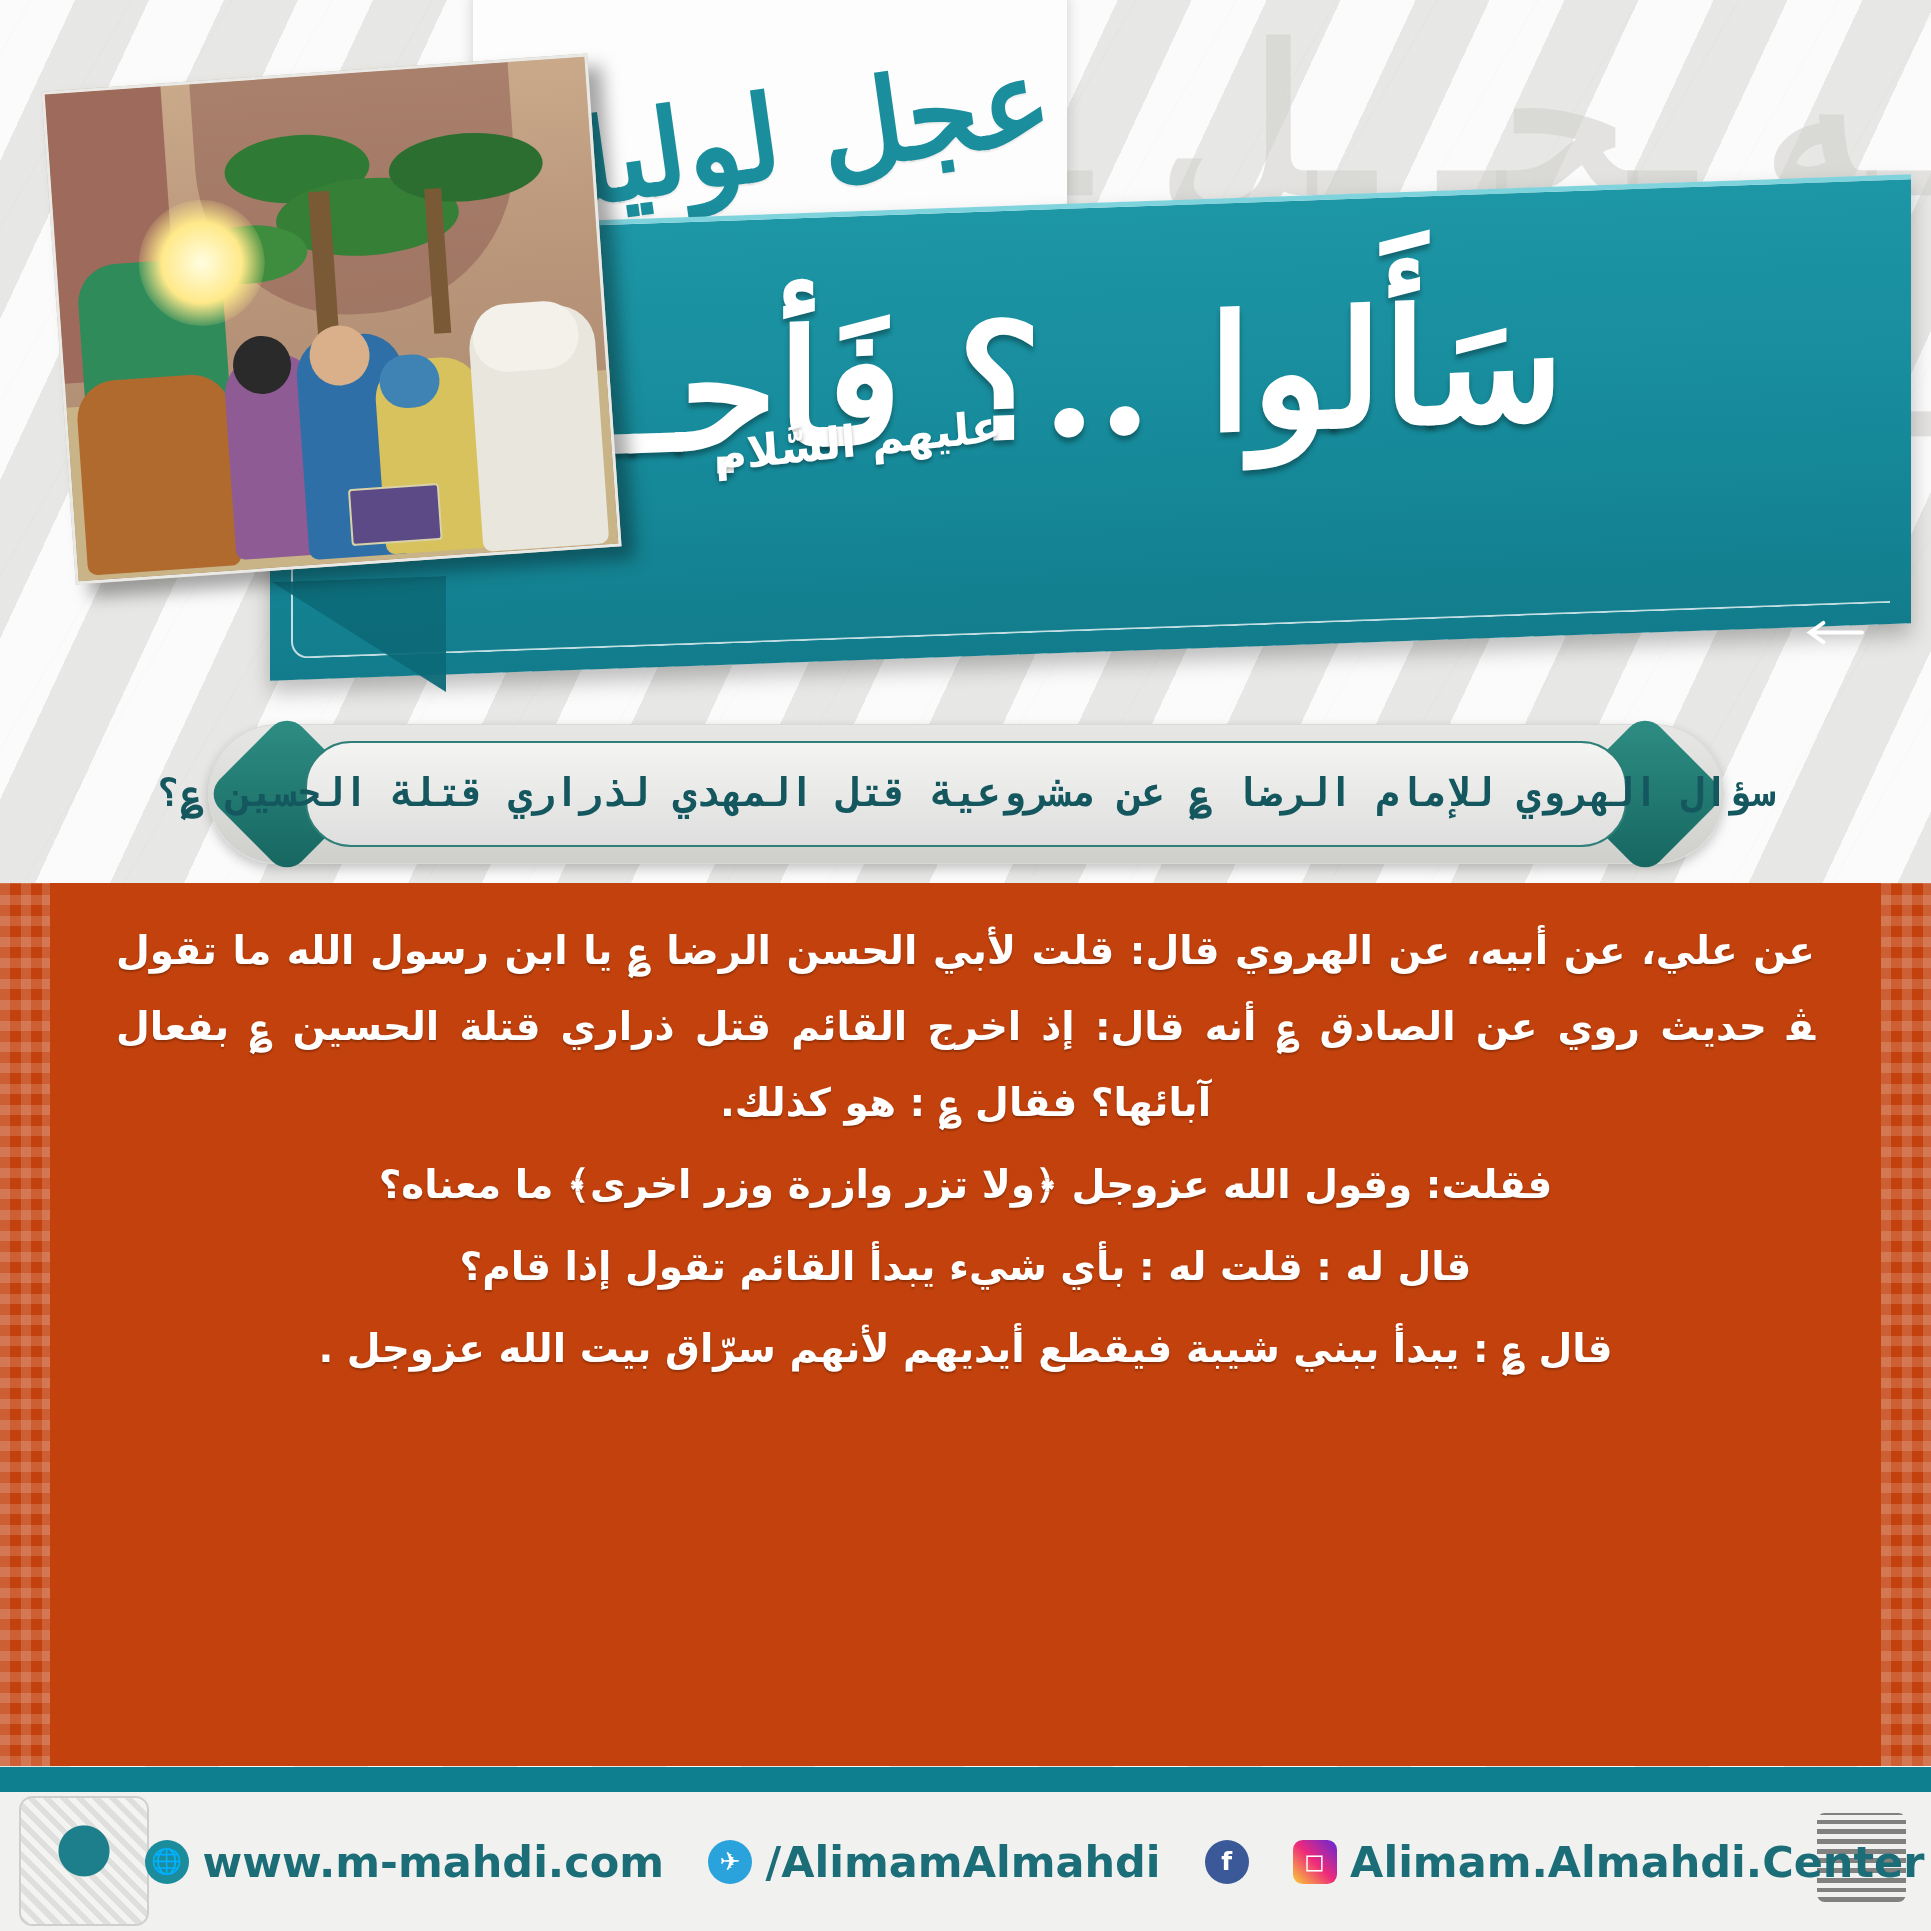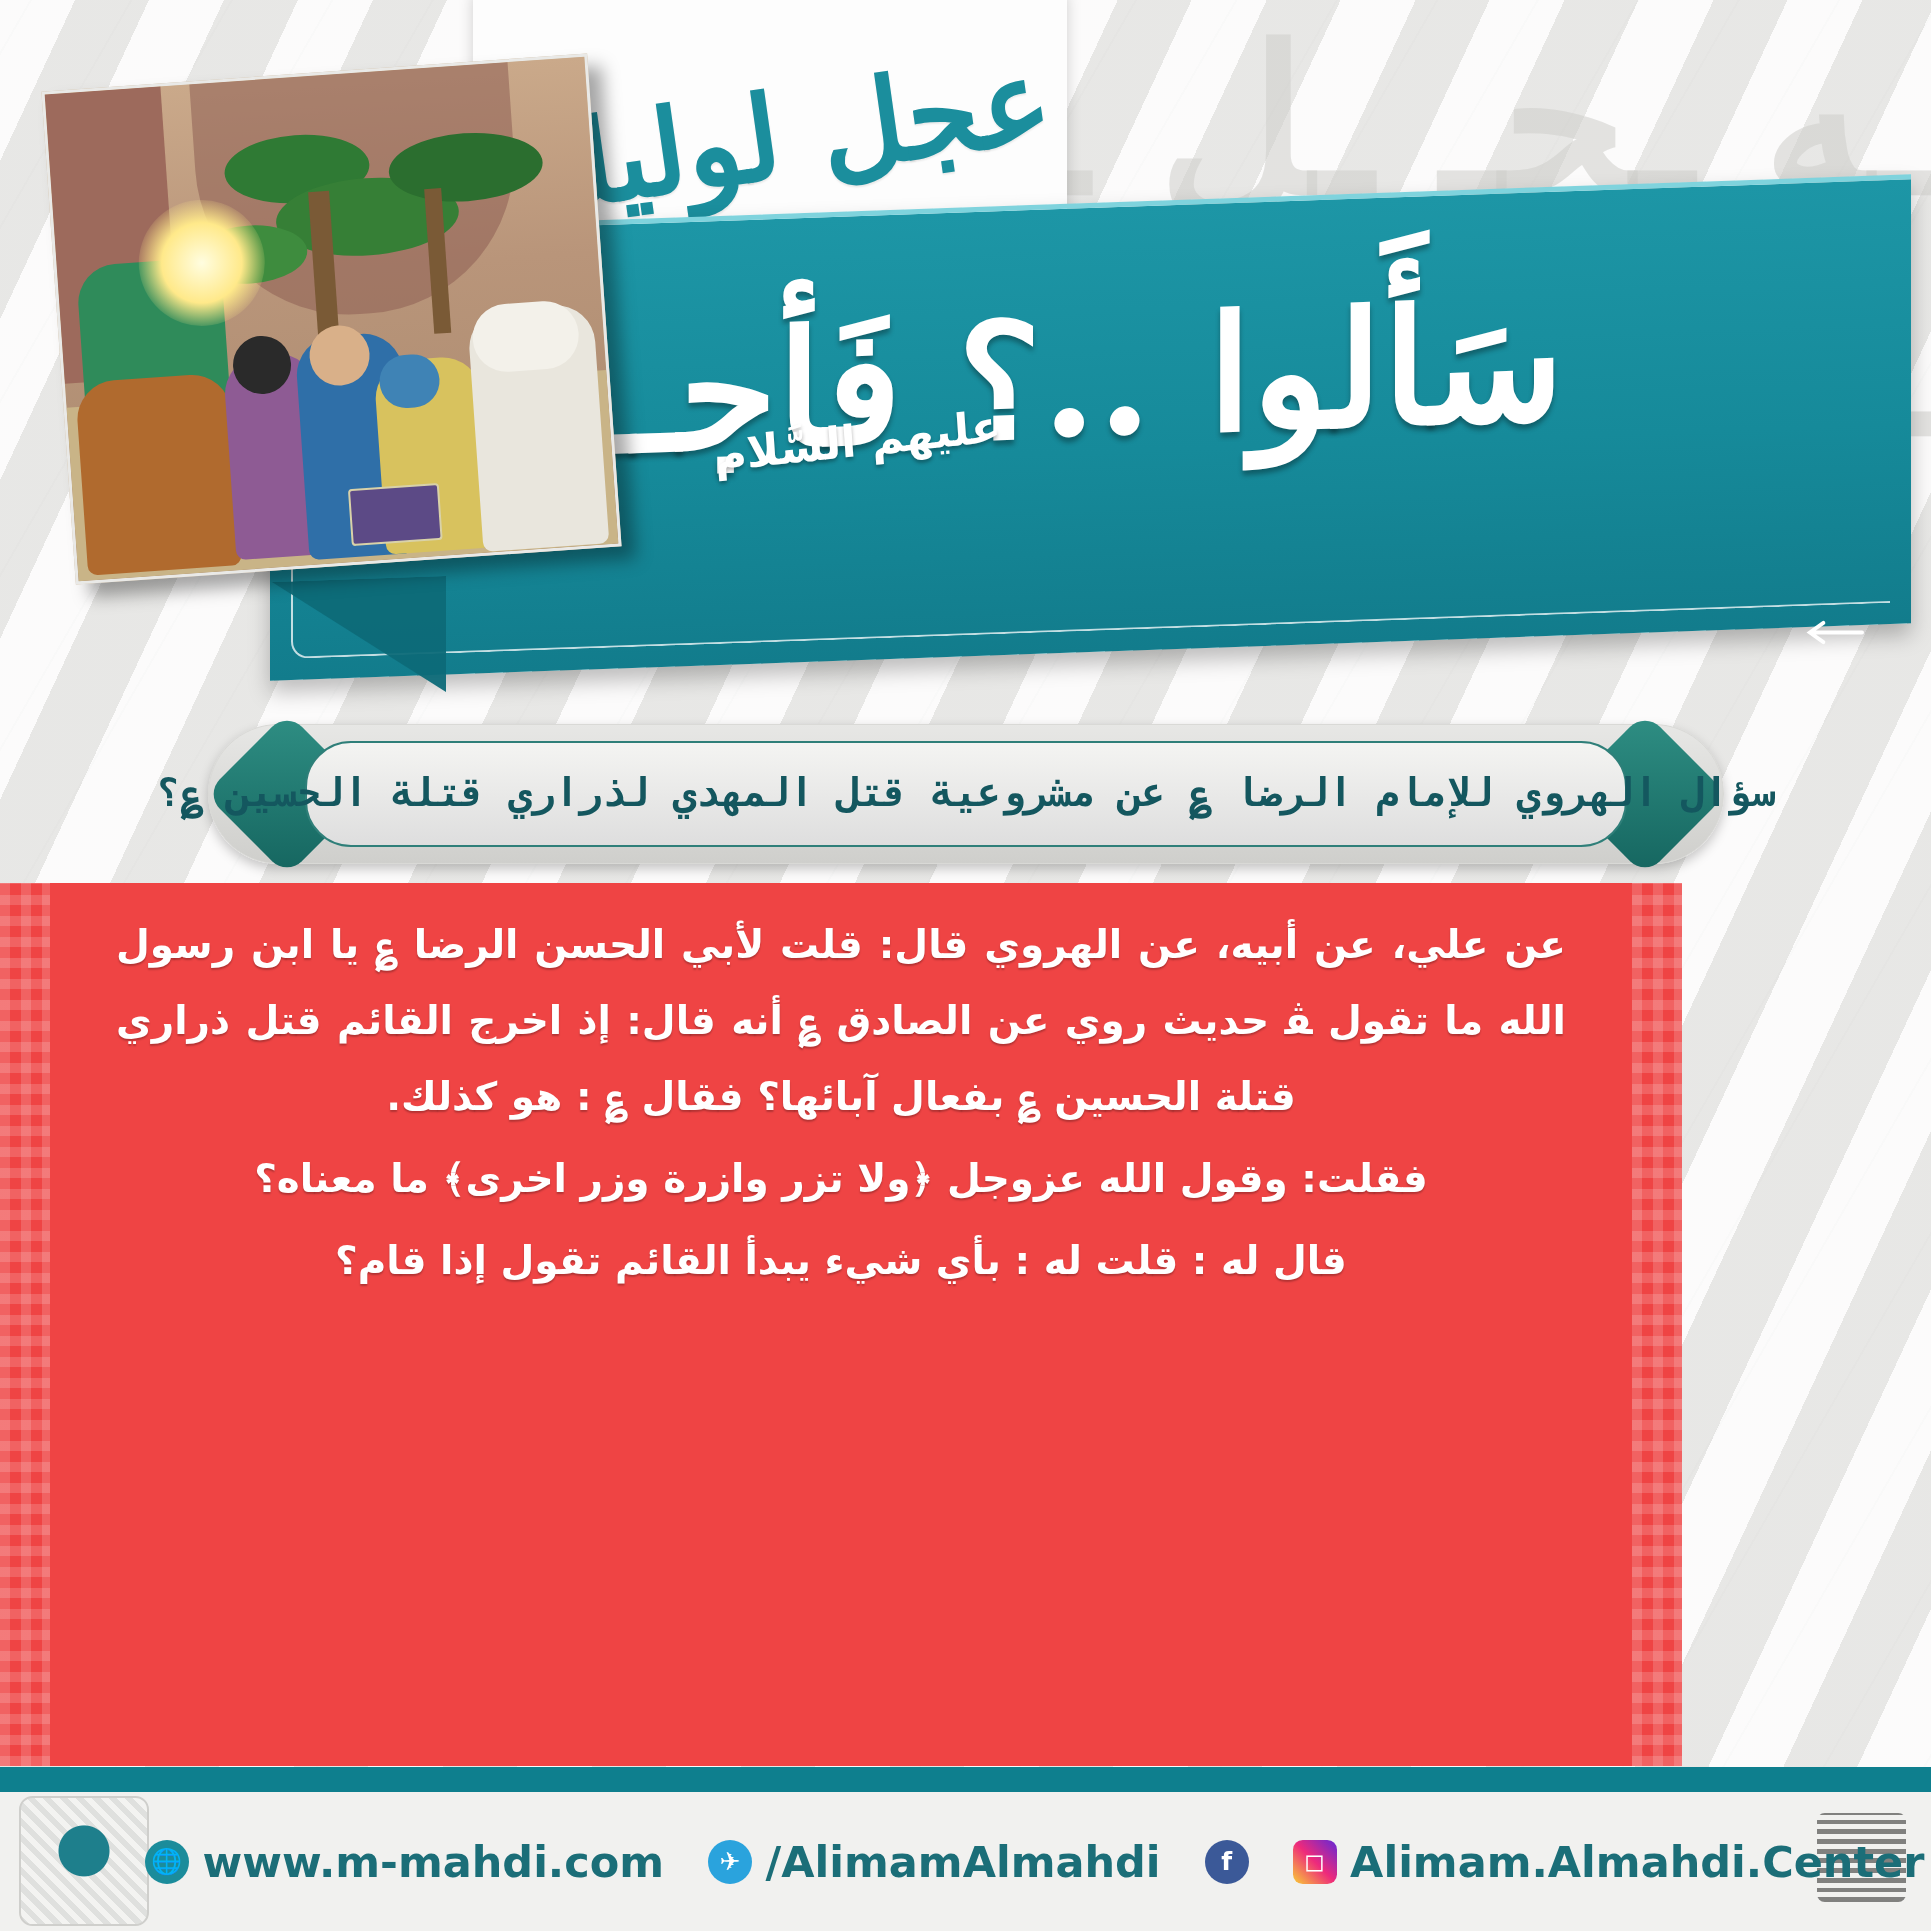--- a/index.html
+++ b/index.html
@@ -142,25 +142,25 @@
     position:absolute;top:11.6px;width:116px;height:116px;
     background:linear-gradient(135deg,#2f8f84 0%,#15655f 100%);
     transform:rotate(45deg);
     border-radius:21px;
   }
   .pill-cap.right{right:21px;}
   .pill-cap.left{left:21px;}
 
   
   .main-block{
-    position:absolute;left:0;top:883px;width:1682px;height:883px;
-    background:#ef4444;
+    position:absolute;left:0;top:883px;width:1931px;height:883px;
+    background:#c2410c;
     z-index:10;
     box-sizing:border-box;
-    padding:24px 116px 39px 116px;
+    padding:30px 116px 39px 116px;
   }
   .edge{
     position:absolute;top:0;bottom:0;width:50px;
     background-image:
       repeating-linear-gradient(0deg, rgba(255,255,255,0.22) 0 9.7px, rgba(0,0,0,0) 9.7px 21px),
       repeating-linear-gradient(90deg, rgba(255,255,255,0.22) 0 9.7px, rgba(0,0,0,0) 9.7px 21px);
     opacity:.75;
   }
   .edge.r{right:0;} .edge.l{left:0;}
 
@@ -272,20 +272,21 @@
   </div>
 </div>
 
 <div class="main-block">
   <div class="edge r"></div>
   <div class="edge l"></div>
 
   <p class="para">عن علي، عن أبيه، عن الهروي قال: قلت لأبي الحسن الرضا ؏ يا ابن رسول الله ما تقول ﭭ حديث روي عن الصادق ؏ أنه قال: إذ اخرج القائم قتل ذراري قتلة الحسين ؏ بفعال آبائها؟ فقال ؏ : هو كذلك.</p>
   <p class="para center">فقلت: وقول الله عزوجل ﴿ولا تزر وازرة وزر اخرى﴾ ما معناه؟</p>
   <p class="para center">قال له : قلت له : بأي شيء يبدأ القائم تقول إذا قام؟</p>
+  <p class="para center">قال ؏ : يبدأ ببني شيبة فيقطع أيديهم لأنهم سرّاق بيت الله عزوجل .</p>
 </div>
 
 <div class="footer">
   <div class="footer-strip"></div>
   <div class="logo-left"></div>
   <div class="logo-right"></div>
 
   <div class="footer-inner">
     <div class="social">
       <span class="ic web">🌐</span>

